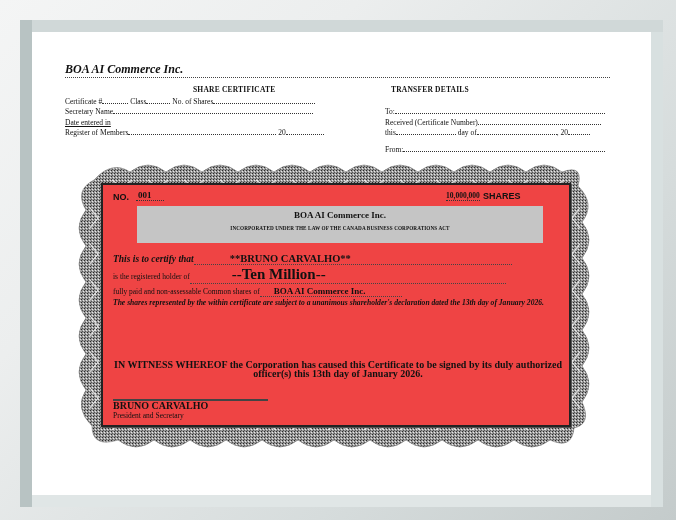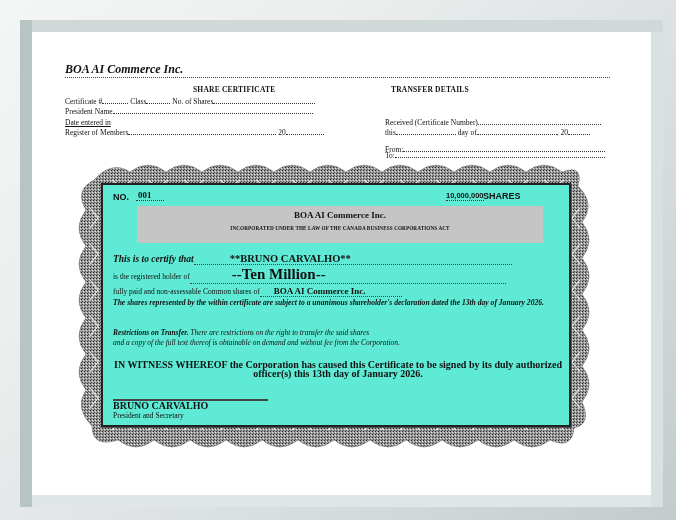--- a/index.html
+++ b/index.html
@@ -47,27 +47,27 @@
   .dots { display: inline-block; border-bottom: 1px dotted #333; height: 7px; vertical-align: baseline; }
 
   
   .ornate {
     position: absolute; left: 72px; top: 158px; width: 526px; height: 294px;
   }
   .ornate svg { position: absolute; left: 0; top: 0; }
 
   .cert {
     position: absolute; left: 101px; top: 183px; width: 470px; height: 244px;
-    background: #5eead4;
+    background: #ef4444;
     border: 2px solid #222;
     box-shadow: 1px 1px 0 #555;
   }
   .no-label { position:absolute; left: 10px; top: 7px; font-family: "Liberation Sans", sans-serif; font-size: 9px; font-weight: bold; }
   .no-value { position:absolute; left: 33px; top: 5px; width: 28px; font-size: 9px; font-weight: bold; border-bottom: 1px dotted #333; padding-left: 2px; }
-  .shares-value { position:absolute; left: 343px; top: 6px; font-family: Liberation Sans, sans-serif; font-size: 7.5px; font-weight: bold; border-bottom: 1px dotted #333; }
+  .shares-value { position:absolute; left: 343px; top: 6px; font-family: Liberation Serif, serif; font-size: 7.5px; font-weight: bold; border-bottom: 1px dotted #333; }
   .shares-label { position:absolute; left: 380px; top: 6px; font-family: "Liberation Sans", sans-serif; font-size: 9px; font-weight: bold; }
   .banner {
     position:absolute; left: 34px; top: 21px; width: 406px; height: 37px; background: #c5c5c5;
     text-align: center;
   }
   .banner-title { font-size: 9px; font-weight: bold; margin-top: 4px; }
   .banner-sub { font-size: 5.2px; font-weight: bold; margin-top: 5px; letter-spacing: 0.1px; }
 
   .line-row { position: absolute; left: 10px; white-space: nowrap; }
   .certify-label { font-size: 9.5px; font-weight: bold; font-style: italic; }
@@ -99,32 +99,32 @@
 
 <div class="stub-head" style="left:193px; top:85px;">SHARE CERTIFICATE</div>
 <div class="stub-head" style="left:391px; top:85px;">TRANSFER DETAILS</div>
 
 <div class="stub-row" style="left:65px; top:97px;">
   <span>Certificate #</span><span class="dots" style="width:26px;"></span>
   <span>Class</span><span class="dots" style="width:24px;"></span>
   <span>No. of Shares</span><span class="dots" style="width:102px;"></span>
 </div>
 <div class="stub-row" style="left:65px; top:107px;">
-  <span>President Name</span><span class="dots" style="width:200px;"></span>
+  <span>Secretary Name</span><span class="dots" style="width:200px;"></span>
 </div>
 <div class="stub-row" style="left:65px; top:118px;text-decoration:underline;">Date entered in</div>
 <div class="stub-row" style="left:65px; top:128px;">
   <span>Register of Members</span><span class="dots" style="width:148px;"></span>
   <span>20</span><span class="dots" style="width:38px;"></span>
 </div>
 
 <div class="stub-row" style="left:385px; top:97px;margin-top:48px;">
   <span>From:</span><span class="dots" style="width:202px;"></span>
 </div>
-<div class="stub-row" style="left:385px; top:107px;margin-top:44px;">
+<div class="stub-row" style="left:385px; top:107px;">
   <span>To:</span><span class="dots" style="width:210px;"></span>
 </div>
 <div class="stub-row" style="left:385px; top:118px;">
   <span>Received (Certificate Number)</span><span class="dots" style="width:123px;"></span>
 </div>
 <div class="stub-row" style="left:385px; top:128px;">
   <span>this</span><span class="dots" style="width:60px;"></span>
   <span>day of</span><span class="dots" style="width:80px;"></span><span>, 20</span><span class="dots" style="width:22px;"></span>
 </div>
 
@@ -174,23 +174,19 @@
   </div>
   <div class="line-row" style="top:80px;">
     <span class="small">is the registered holder of</span><span class="fill" style="width:316px; font-size:15px; padding-left:42px;">--Ten Million--</span>
   </div>
   <div class="line-row" style="top:95px;">
     <span class="small">fully paid and non-assessable Common shares of</span><span class="fill" style="width:142px; font-size:9px; padding-left:14px;">BOA AI Commerce Inc.</span>
   </div>
 
   <div class="para-italic" style="top:113px;">The shares represented by the within certificate are subject to a unanimous shareholder's declaration dated the 13th day of January 2026.</div>
 
-  <div class="para-restrict" style="top:143px;">
-    <b>Restrictions on Transfer.</b><span> There are restrictions on the right to transfer the said shares</span><br>
-    <span>and a copy of the full text thereof is obtainable on demand and without fee from the Corporation.</span>
-  </div>
 
   <div class="para-witness" style="top:175px;">IN WITNESS WHEREOF the Corporation has caused this Certificate to be signed by its duly authorized officer(s) this 13th day of January 2026.</div>
 
   <div class="sig-line"></div>
   <div class="sig-name">BRUNO CARVALHO</div>
   <div class="sig-title">President and Secretary</div>
 </div>
 
 </body></html>

